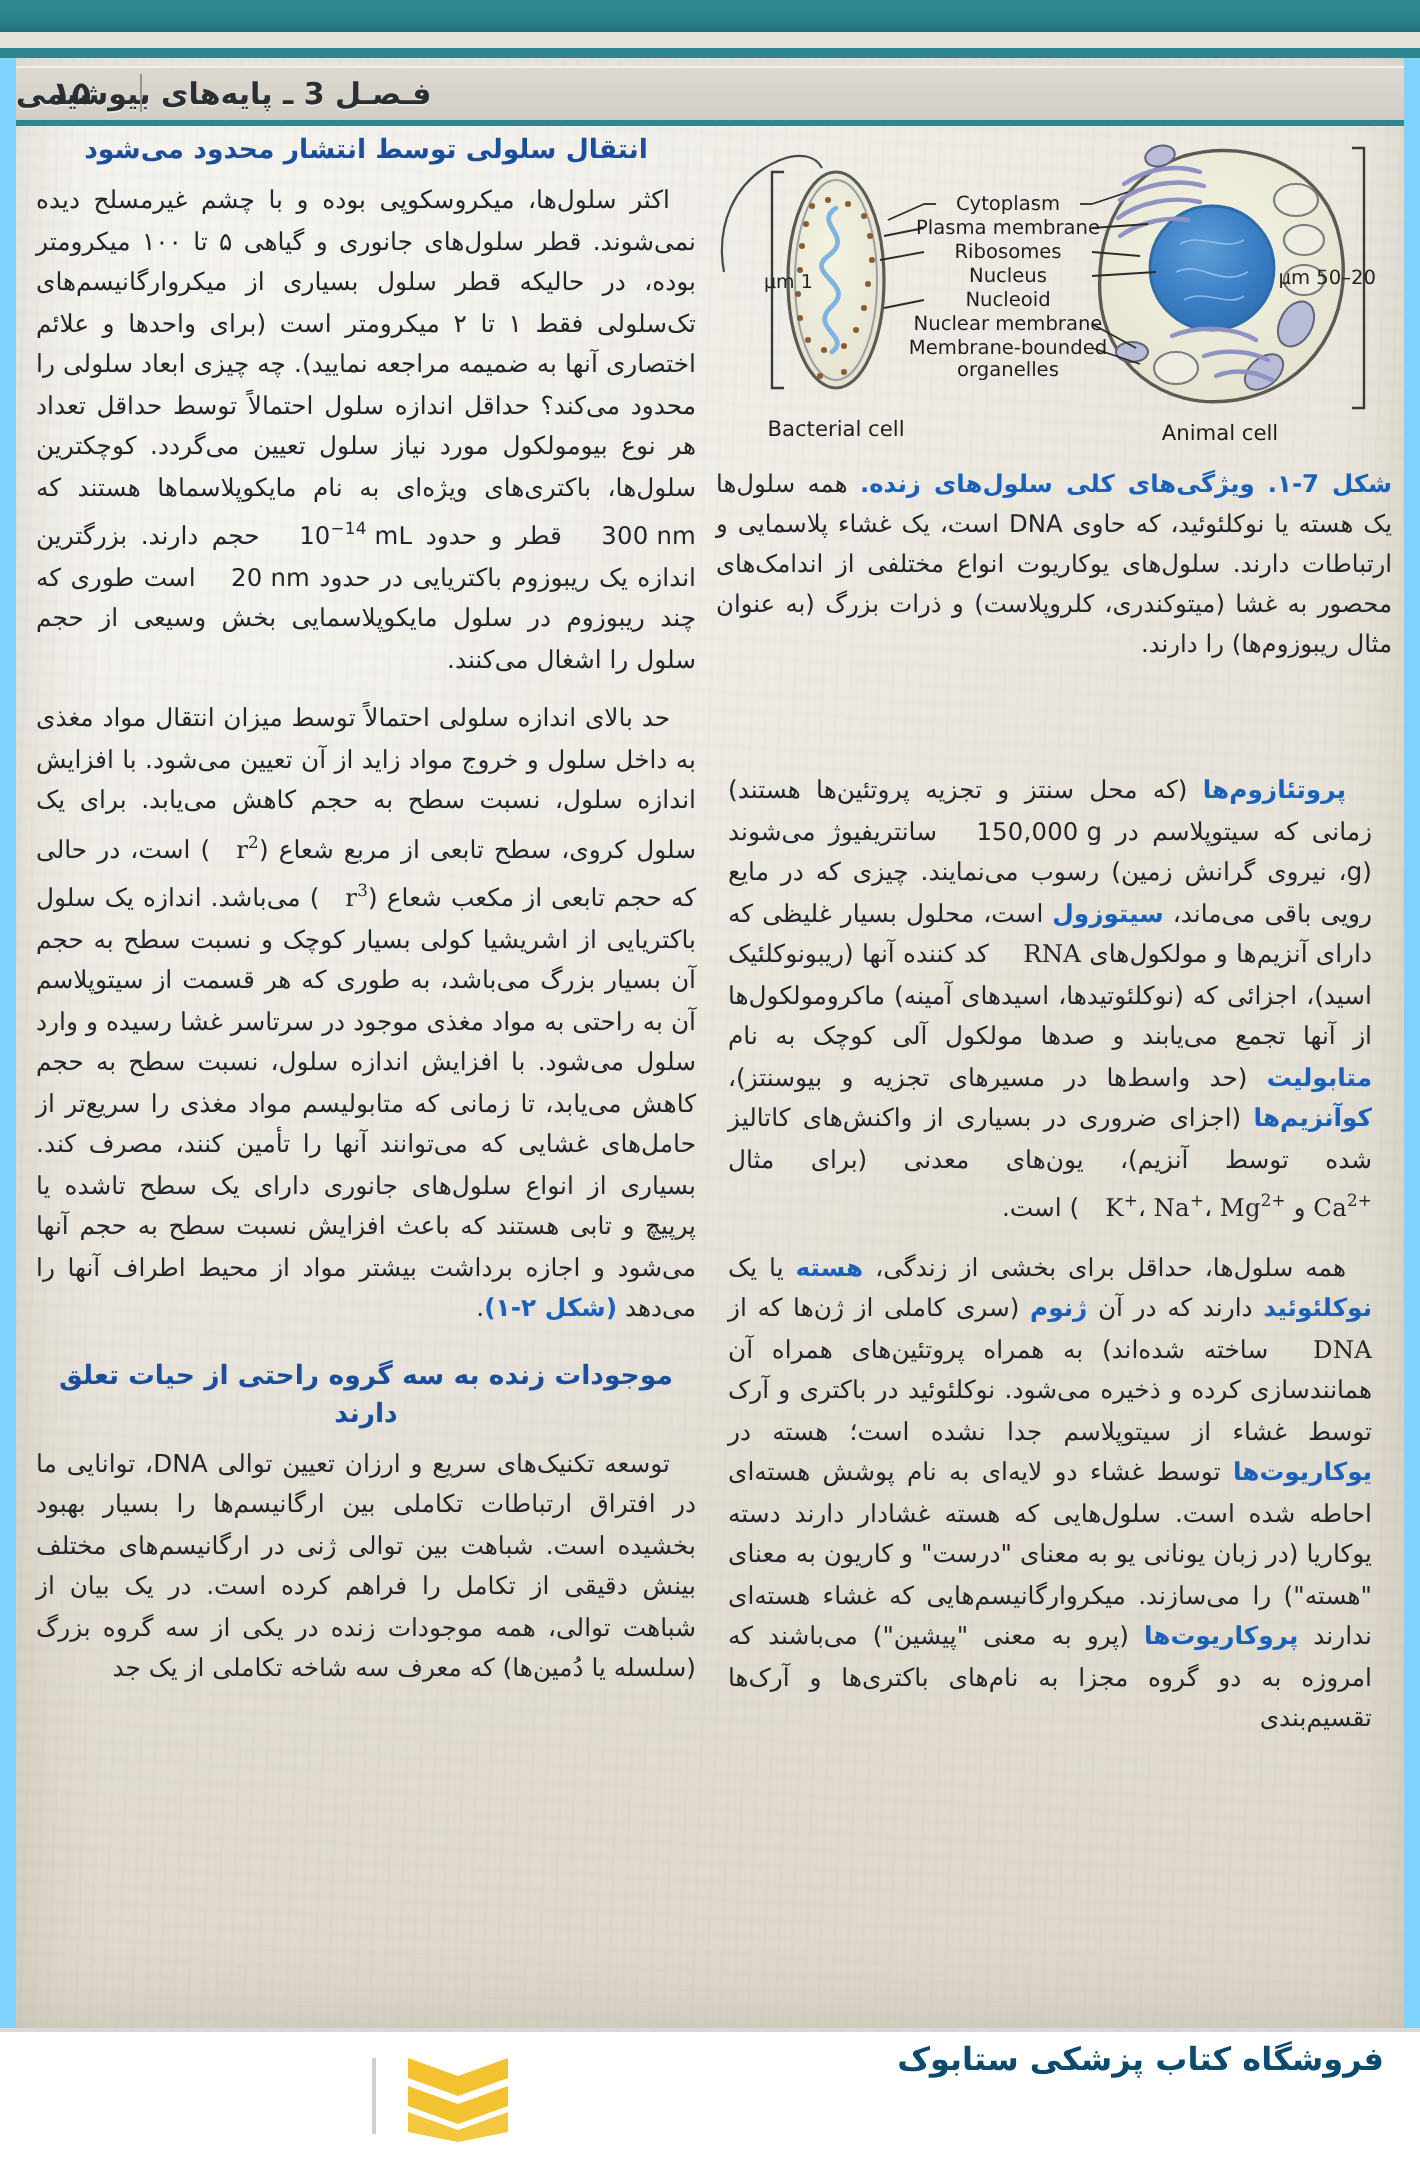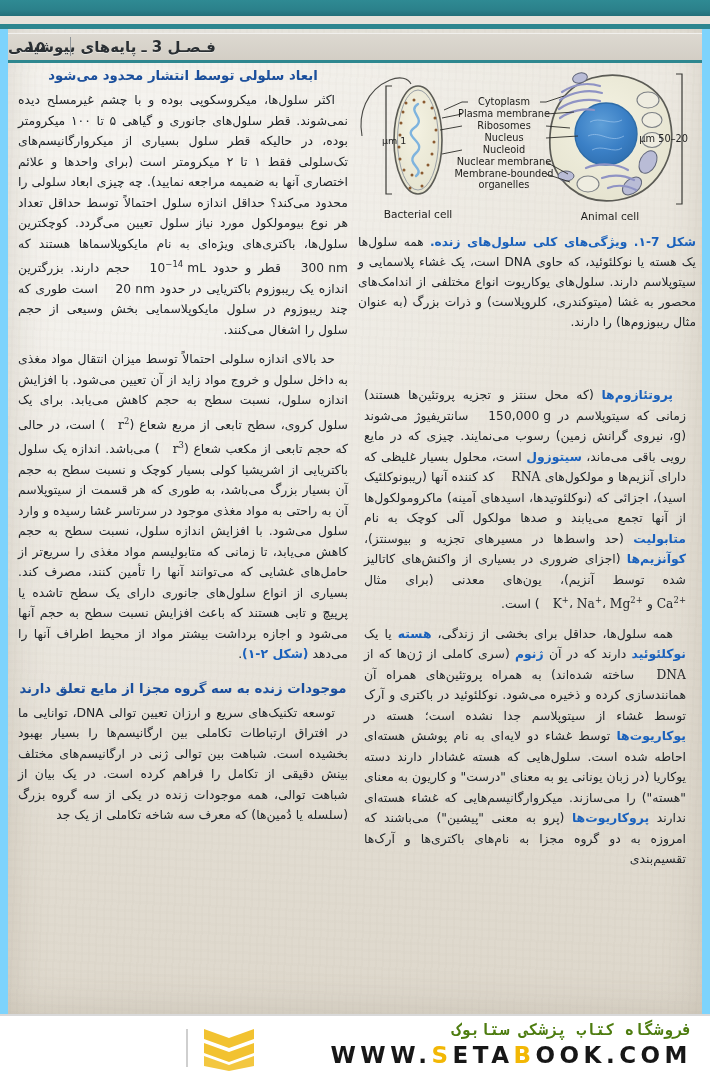--- a/index.html
+++ b/index.html
@@ -119,23 +119,22 @@
   }
   .footer .rule{
     position:absolute;left:0;top:0;width:710px;height:2px;
     background:#d9d9d9;
   }
   .brand-block{
     position:absolute;right:18px;top:6px;text-align:right;
     direction:rtl;
   }
   .brand-fa{
-    font-size:16px;font-weight:bold;color:#4d7c0f;letter-spacing:.3px;
+    font-size:16px;font-weight:bold;color:#0c4a6e;letter-spacing:.3px;
     margin:0 0 2px 0;
-    font-family:Liberation Mono, monospace;
   }
   .brand-url{
     font-size:23px;font-weight:bold;color:#171717;letter-spacing:4.5px;
     direction:ltr;font-family:"DejaVu Sans","Liberation Sans",sans-serif;
     margin:0;
   }
   .brand-url .hl{ color:#f2b705; }
 
   .logo-wrap{
     position:absolute;left:30px;top:8px;width:230px;height:52px;
@@ -282,52 +281,51 @@
         <line x1="184" y1="44" x2="190" y2="44"></line>
       </g>
 
       <text x="62" y="160" text-anchor="middle" font-family="DejaVu Sans, sans-serif" font-size="10.6" fill="#1d1d1b">Bacterial cell</text>
       <text x="254" y="162" text-anchor="middle" font-family="DejaVu Sans, sans-serif" font-size="10.6" fill="#1d1d1b">Animal cell</text>
       <text x="332" y="84" font-family="DejaVu Sans, sans-serif" font-size="9.8" fill="#232323">20–50 µm</text>
     </svg>
   </div>
 
   <div class="figcap">
-    <span class="capnum">شکل 7-۱. ویژگی‌های کلی سلول‌های زنده.</span><span> همه سلول‌ها یک هسته یا نوکلئوئید، که حاوی DNA است، یک غشاء پلاسمایی و سیتوپلاسم دارند. سلول‌های یوکاریوت انواع مختلفی از اندامک‌های محصور به غشا (میتوکندری، کلروپلاست) و ذرات بزرگ (به عنوان مثال ریبوزوم‌ها) را دارند.</span>
+    <span class="capnum">شکل 7-۱. ویژگی‌های کلی سلول‌های زنده.</span><span> همه سلول‌ها یک هسته یا نوکلئوئید، که حاوی DNA است، یک غشاء پلاسمایی و ارتباطات دارند. سلول‌های یوکاریوت انواع مختلفی از اندامک‌های محصور به غشا (میتوکندری، کلروپلاست) و ذرات بزرگ (به عنوان مثال ریبوزوم‌ها) را دارند.</span>
   </div>
 
   <div class="col col-right" style="top:385px;height:600px;">
     <p class="para"><span class="term">پروتئازوم‌ها</span><span> (که محل سنتز و تجزیه پروتئین‌ها هستند) زمانی که سیتوپلاسم در </span><span class="ltr num">150,000 g</span><span> سانتریفیوژ می‌شوند (g، نیروی گرانش زمین) رسوب می‌نمایند. چیزی که در مایع رویی باقی می‌ماند، </span><span class="term">سیتوزول</span><span> است، محلول بسیار غلیظی که دارای آنزیم‌ها و مولکول‌های </span><span class="ltr">RNA</span><span> کد کننده آنها (ریبونوکلئیک اسید)، اجزائی که (نوکلئوتیدها، اسیدهای آمینه) ماکرومولکول‌ها از آنها تجمع می‌یابند و صدها مولکول آلی کوچک به نام </span><span class="term">متابولیت</span><span> (حد واسط‌ها در مسیرهای تجزیه و بیوسنتز)، </span><span class="term">کوآنزیم‌ها</span><span> (اجزای ضروری در بسیاری از واکنش‌های کاتالیز شده توسط آنزیم)، یون‌های معدنی (برای مثال </span><span class="ltr">K<sup>+</sup>، Na<sup>+</sup>، Mg<sup>2+</sup> و Ca<sup>2+</sup></span><span>) است.</span></p>
 
     <p class="para"><span>همه سلول‌ها، حداقل برای بخشی از زندگی، </span><span class="term">هسته</span><span> یا یک </span><span class="term">نوکلئوئید</span><span> دارند که در آن </span><span class="term">ژنوم</span><span> (سری کاملی از ژن‌ها که از </span><span class="ltr">DNA</span><span> ساخته شده‌اند) به همراه پروتئین‌های همراه آن همانندسازی کرده و ذخیره می‌شود. نوکلئوئید در باکتری و آرک توسط غشاء از سیتوپلاسم جدا نشده است؛ هسته در </span><span class="term">یوکاریوت‌ها</span><span> توسط غشاء دو لایه‌ای به نام پوشش هسته‌ای احاطه شده است. سلول‌هایی که هسته غشادار دارند دسته یوکاریا (در زبان یونانی یو به معنای "درست" و کاریون به معنای "هسته") را می‌سازند. میکروارگانیسم‌هایی که غشاء هسته‌ای ندارند </span><span class="term">پروکاریوت‌ها</span><span> (پرو به معنی "پیشین") می‌باشند که امروزه به دو گروه مجزا به نام‌های باکتری‌ها و آرک‌ها تقسیم‌بندی</span></p>
   </div>
 
   <div class="col col-left">
-    <h2 class="head-blue">ابعاد سلولی توسط انتشار محدود می‌شود</h2>
+    <h2 class="head-blue">انتقال سلولی توسط انتشار محدود می‌شود</h2>
 
     <p class="para"><span>اکثر سلول‌ها، میکروسکوپی بوده و با چشم غیرمسلح دیده نمی‌شوند. قطر سلول‌های جانوری و گیاهی ۵ تا ۱۰۰ میکرومتر بوده، در حالیکه قطر سلول بسیاری از میکروارگانیسم‌های تک‌سلولی فقط ۱ تا ۲ میکرومتر است (برای واحدها و علائم اختصاری آنها به ضمیمه مراجعه نمایید). چه چیزی ابعاد سلولی را محدود می‌کند؟ حداقل اندازه سلول احتمالاً توسط حداقل تعداد هر نوع بیومولکول مورد نیاز سلول تعیین می‌گردد. کوچکترین سلول‌ها، باکتری‌های ویژه‌ای به نام مایکوپلاسماها هستند که </span><span class="ltr num">300 nm</span><span> قطر و حدود </span><span class="ltr num">10<sup>−14</sup> mL</span><span> حجم دارند. بزرگترین اندازه یک ریبوزوم باکتریایی در حدود </span><span class="ltr num">20 nm</span><span> است طوری که چند ریبوزوم در سلول مایکوپلاسمایی بخش وسیعی از حجم سلول را اشغال می‌کنند.</span></p>
 
     <p class="para"><span>حد بالای اندازه سلولی احتمالاً توسط میزان انتقال مواد مغذی به داخل سلول و خروج مواد زاید از آن تعیین می‌شود. با افزایش اندازه سلول، نسبت سطح به حجم کاهش می‌یابد. برای یک سلول کروی، سطح تابعی از مربع شعاع (</span><span class="ltr">r<sup>2</sup></span><span>) است، در حالی که حجم تابعی از مکعب شعاع (</span><span class="ltr">r<sup>3</sup></span><span>) می‌باشد. اندازه یک سلول باکتریایی از اشریشیا کولی بسیار کوچک و نسبت سطح به حجم آن بسیار بزرگ می‌باشد، به طوری که هر قسمت از سیتوپلاسم آن به راحتی به مواد مغذی موجود در سرتاسر غشا رسیده و وارد سلول می‌شود. با افزایش اندازه سلول، نسبت سطح به حجم کاهش می‌یابد، تا زمانی که متابولیسم مواد مغذی را سریع‌تر از حامل‌های غشایی که می‌توانند آنها را تأمین کنند، مصرف کند. بسیاری از انواع سلول‌های جانوری دارای یک سطح تاشده یا پرپیچ و تابی هستند که باعث افزایش نسبت سطح به حجم آنها می‌شود و اجازه برداشت بیشتر مواد از محیط اطراف آنها را می‌دهد </span><span class="ref">(شکل ۲-۱)</span><span>.</span></p>
 
-    <h2 class="head-blue" style="margin-top:14px;">موجودات زنده به سه گروه مجزا از مایع تعلق دارند</h2>
+    <h2 class="head-blue" style="margin-top:14px;">موجودات زنده به سه گروه راحتی از حیات تعلق دارند</h2>
 
     <p class="para">توسعه تکنیک‌های سریع و ارزان تعیین توالی DNA، توانایی ما در افتراق ارتباطات تکاملی بین ارگانیسم‌ها را بسیار بهبود بخشیده است. شباهت بین توالی ژنی در ارگانیسم‌های مختلف بینش دقیقی از تکامل را فراهم کرده است. در یک بیان از شباهت توالی، همه موجودات زنده در یکی از سه گروه بزرگ (سلسله یا دُمین‌ها) که معرف سه شاخه تکاملی از یک جد</p>
   </div>
 
 </div>
 
 <div class="footer">
   <div class="rule"></div>
 
   <div class="logo-wrap">
     <svg class="logo-chevrons" viewBox="0 0 62 46">
       <path d="M6 4 L31 13 L56 4 L56 14 L31 23 L6 14 Z" fill="#f2c230"></path>
       <path d="M6 18 L31 27 L56 18 L56 28 L31 37 L6 28 Z" fill="#f2c230"></path>
       <path d="M6 31 L31 40 L56 31 L56 41 L31 46 L6 41 Z" fill="#f2c230" opacity=".92"></path>
     </svg>
     <div class="logo-bar"></div>
   </div>
 
   <div class="brand-block">
     <div class="brand-fa">فروشگاه کتاب پزشکی ستابوک</div>
-    <div class="brand-url"><span>WWW.</span><span class="hl">S</span><span>ETA</span><span class="hl">B</span><span>OOK.COM</span></div>
   </div>
 </div>
 
 </body></html>

